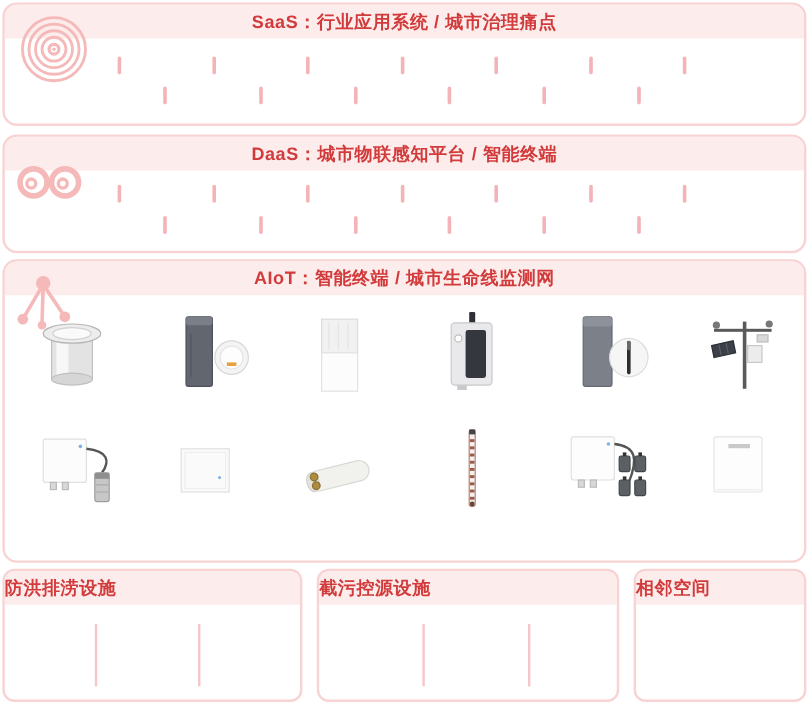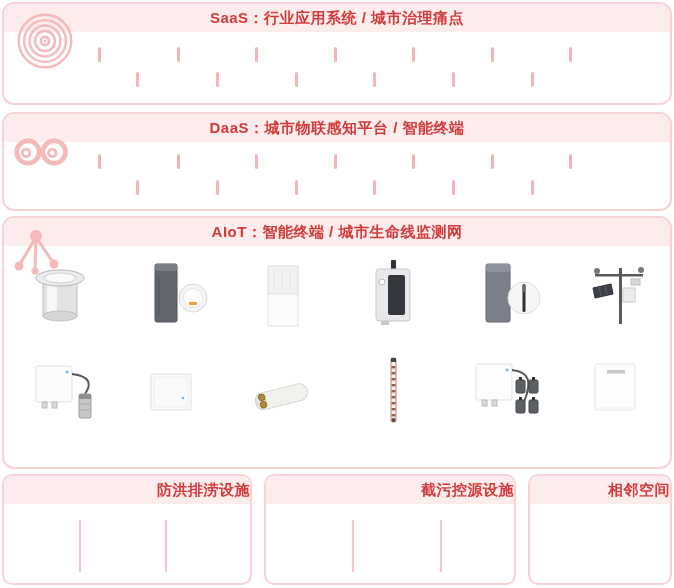--- a/index.html
+++ b/index.html
@@ -49,21 +49,21 @@
   .device-cell svg{display:block;}
   .bottom-box{
     position:absolute;top:474px;height:111px;box-sizing:border-box;
     border:2px solid var(--panel-border);border-radius:10px;background:#fff;
   }
   #bottom-box-0{left:2px;width:250px;}
   #bottom-box-1{left:264px;width:252px;}
   #bottom-box-2{left:528px;width:144px;}
   .bottom-header{
     position:absolute;left:0;top:0;right:0;height:28px;background:var(--header-bg);
-    border-radius:8px 8px 0 0;display:flex;align-items:center;justify-content:flex-end;
+    border-radius:8px 8px 0 0;display:flex;align-items:center;justify-content:flex-start;
   }
   .bottom-body{position:absolute;left:0;top:28px;right:0;bottom:0;}
   .bottom-body .sep{
     position:absolute;top:16px;width:2px;height:52px;background:var(--bottom-sep);
   }
 </style>
 </head>
 <body>
 
 <div class="page">

